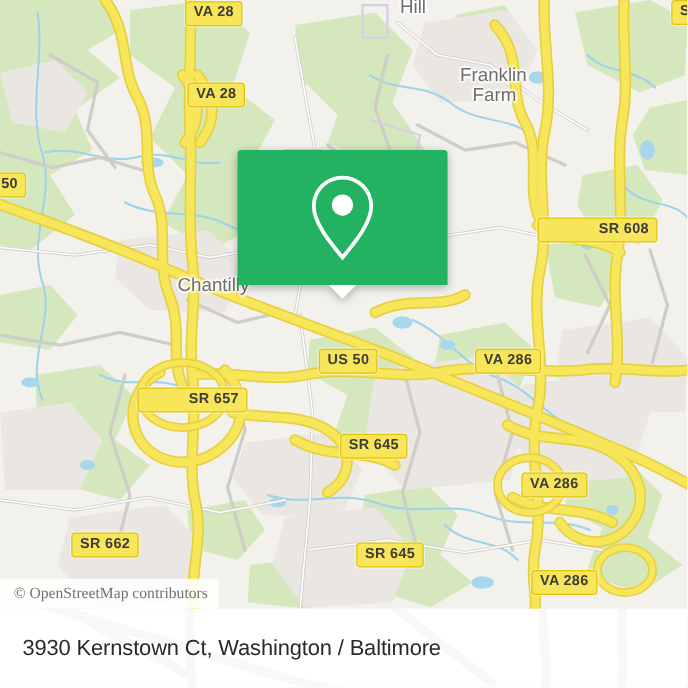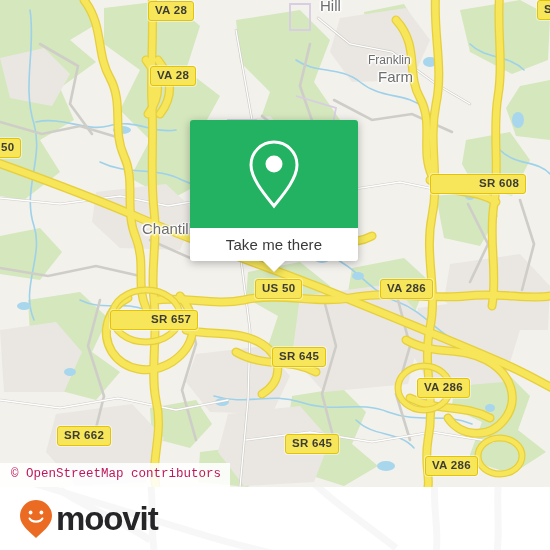--- a/index.html
+++ b/index.html
@@ -49,25 +49,25 @@
       0 1.5px 1.5px #fff, 0 -1.5px 1.5px #fff,
       1px 1px 1.5px #fff, -1px -1px 1.5px #fff;
     text-align:center;
   }
 
   
   #attribution {
     position:absolute;
     left:0; bottom:0;
     background:rgba(255,255,255,0.88);
-    color:#be185d;
+    color:#737373;
     font-size:12.5px;
     line-height:15px;
     padding:4px 9px 5px 11px;
-    font-family:Liberation Mono, monospace;
+    font-family:Liberation Serif, serif;
     white-space:nowrap;
     margin-top:24px;
   }
 
   
   #popup {
     position:absolute;
     left:190px; top:120px;
     width:168px;
     filter:drop-shadow(0 2px 4px rgba(0,0,0,0.28));
@@ -275,21 +275,21 @@
       </g>
       <g stroke="#f7e659" stroke-width="4.6" fill="none">
         <ellipse cx="146" cy="316" rx="34" ry="26"></ellipse>
         <ellipse cx="424" cy="388" rx="26" ry="22"></ellipse>
         <ellipse cx="500" cy="456" rx="22" ry="18"></ellipse>
       </g>
     </svg>
 
     <div>
         <div class="place" style="left: 320px; top: -3px; font-size: 15px;">Hill</div>
-        <div class="place" style="left: 368px; top: 52px; font-size: 12px;">Franklin</div>
+        <div class="place" style="left: 368px; top: 52px; font-size: 15px;">Franklin</div>
         <div class="place" style="left: 378px; top: 68px; font-size: 15px; text-align: right;">Farm</div>
         <div class="place" style="left: 142px; top: 220px; font-size: 15px;">Chantilly</div>
       </div>
 
     <div>
         <div class="shield" style="left: 148px; top: 1px;">VA 28</div>
         <div class="shield" style="left: 150px; top: 66px;">VA 28</div>
         <div class="shield" style="left: 489px; top: 0px; margin-left: 48px;">SR 665</div>
         <div class="shield" style="left: -6px; top: 138px;">50</div>
         <div class="shield" style="left: 430px; top: 174px; padding-left: 48px;">SR 608</div>
@@ -303,46 +303,35 @@
         <div class="shield" style="left: 425px; top: 456px;">VA 286</div>
       </div>
 
     <div id="popup">
       <div id="popup-green">
         <svg class="pin-svg" width="56" height="72" viewBox="0 0 56 72">
           <path d="M28 4 C15.3 4 5 14.3 5 27 C5 41 20 58 28 68 C36 58 51 41 51 27 C51 14.3 40.7 4 28 4 Z" fill="none" stroke="#ffffff" stroke-width="3"></path>
           <circle cx="28" cy="26" r="8.5" fill="#ffffff"></circle>
         </svg>
       </div>
-      <div id="popup-cta">
-        <span>Take me there</span>
-      </div>
       <div id="popup-tail"></div>
     </div>
 
     <div id="attribution">© OpenStreetMap contributors</div>
   </div>
 
   <div id="footer">
     <svg id="footer-watermark" viewBox="0 0 550 550" preserveAspectRatio="none">
       <g stroke="#7a7a7a" stroke-width="7" fill="none">
         <path d="M150,480 C154,500 150,520 154,550"></path>
         <path d="M-10,470 C60,492 130,512 200,534 C270,556 340,566 410,586"></path>
         <path d="M500,470 C494,500 502,530 496,560"></path>
         <path d="M436,470 C430,504 442,532 434,564"></path>
         <path d="M60,490 C90,510 120,520 150,540"></path>
         <path d="M300,470 C330,500 360,520 396,548"></path>
       </g>
     </svg>
     <div id="footer-inner">
-      <div id="brand">
-        <svg width="36" height="40" viewBox="0 0 36 40">
-          <path d="M18 1 C9.2 1 2 8.2 2 17 C2 26.5 13 34 18 39 C23 34 34 26.5 34 17 C34 8.2 26.8 1 18 1 Z" fill="#ec6b23"></path>
-          <circle cx="12.6" cy="13.5" r="1.9" fill="#ffffff"></circle>
-          <circle cx="23.4" cy="13.5" r="1.9" fill="#ffffff"></circle>
-          <path d="M11.6 19.5 C13.6 23.6 22.4 23.6 24.4 19.5" fill="none" stroke="#ffffff" stroke-width="2.1" stroke-linecap="round"></path>
-        </svg>
-        <span id="brand-word">moovit</span>
-      </div>
+      <div id="footer-title">3930 Kernstown Ct, Washington / Baltimore</div>
     </div>
   </div>
 
 </div>
 
 </body></html>

